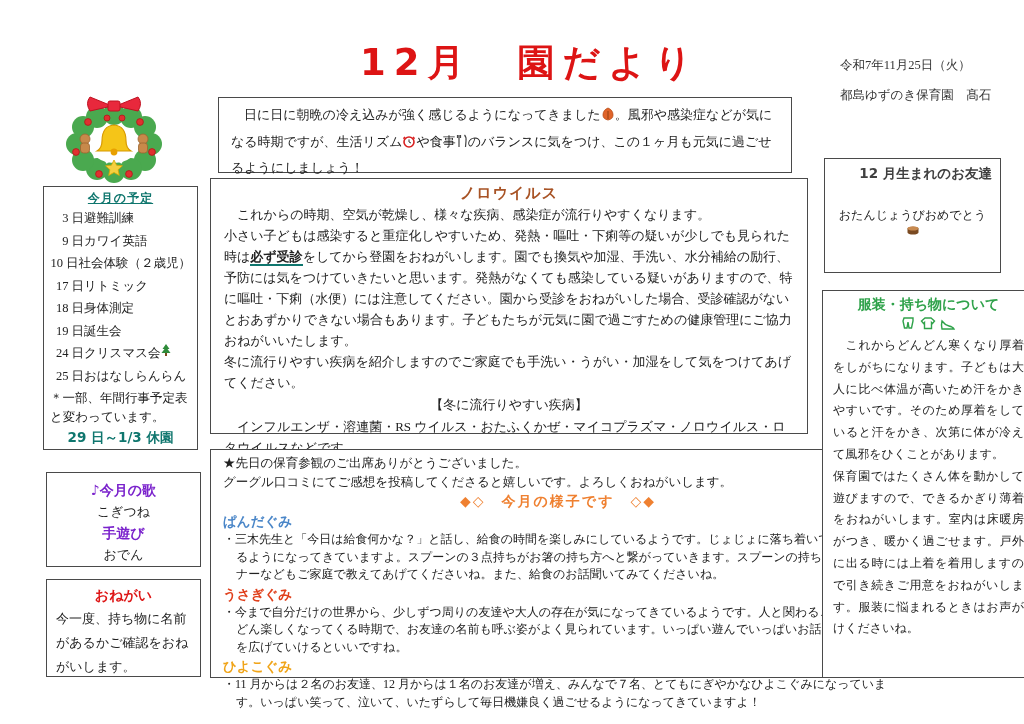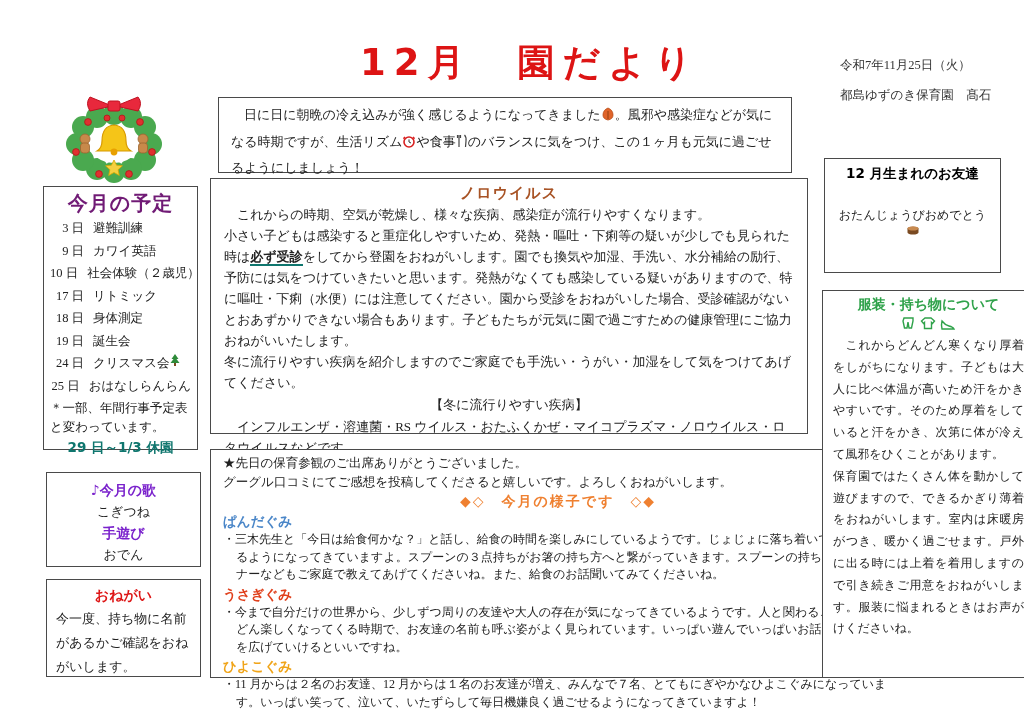--- a/index.html
+++ b/index.html
@@ -15,24 +15,24 @@
     font-size:37px;color:#dd1414;letter-spacing:8px;}
   #date-block{position:absolute;left:840px;top:50px;width:170px;font-size:12.5px;line-height:30px;color:#333;}
   
   #wreath{position:absolute;left:52px;top:94px;}
   
   #intro-box{left:218px;top:97px;width:574px;height:76px;padding:5px 12px;
     font-size:13px;line-height:24.5px;}
   .inline-icon{display:inline-block;vertical-align:-2px;}
   
   #schedule-box{left:43px;top:186px;width:155px;height:264px;padding:3px 6px 0 6px;}
-  #schedule-box .title{text-align:center;font-size:20px;color:#701a75;letter-spacing:1px;}
+  #schedule-box .title{text-align:center;font-size:12px;color:#0f766e;letter-spacing:1px;text-decoration:underline;}
   .sched-row{display:flex;font-size:12.5px;line-height:22.5px;}
   .sched-day{width:34px;text-align:right;white-space:nowrap;}
-  .sched-ev{margin-left:9px;white-space:nowrap;}
+  .sched-ev{white-space:nowrap;}
   .sched-note{font-size:12.5px;line-height:19px;margin-top:2px;}
   .sched-closed{text-align:center;font-size:13.5px;color:#0f766e;margin-top:2px;}
   
   #song-box{left:46px;top:472px;width:155px;height:95px;text-align:center;padding-top:7px;}
   #song-box .pt{font-size:14px;color:#7a22cc;line-height:21px;}
   #song-box .pv{font-size:13px;line-height:22px;}
   #request-box{left:46px;top:579px;width:155px;height:98px;padding:5px 9px;}
   #request-box .title{text-align:center;font-size:14px;color:#dd1414;line-height:20px;}
   #request-box .body{font-size:13px;line-height:24px;margin-top:2px;}
   
@@ -42,21 +42,21 @@
   .em-red-underline{font-weight:bold;border-bottom:2px solid #0f766e;}
   #health-box .sub{text-align:center;line-height:23px;}
   
   #classes-box{left:210px;top:449px;width:696px;height:229px;padding:4px 12px;font-size:12.5px;line-height:18.5px;}
   #classes-box .heading{text-align:center;font-size:14px;color:#ef8030;letter-spacing:2px;line-height:20px;}
   .group-name{font-size:13.5px;line-height:19px;margin-top:1px;}
   .g-panda{color:#4a86c8;} .g-usagi{color:#e0401c;} .g-hiyoko{color:#f0a418;}
   .group-body{margin:0;padding-left:13px;text-indent:-13px;line-height:17.5px;font-size:12px;}
   
   #birthday-box{left:824px;top:158px;width:177px;height:115px;padding:6px 8px;}
-  #birthday-box .title{text-align:center;font-size:13.5px;color:#000000;}
+  #birthday-box .title{text-align:right;font-size:13.5px;color:#404040;}
   #birthday-box .body{font-size:12px;margin-top:24px;text-align:center;}
   #clothing-box{left:822px;top:290px;width:213px;height:388px;padding:4px 10px;}
   #clothing-box .title{text-align:center;font-size:14px;color:#2fa24a;line-height:19px;}
   #clothing-box .icons{text-align:center;line-height:16px;margin:1px 0 2px 0;}
   #clothing-box p{margin:0;font-size:12px;line-height:21.8px;text-align:justify;}
 </style>
 </head>
 <body>
 
 <div id="page-title" class="hd">12月　園だより</div>

